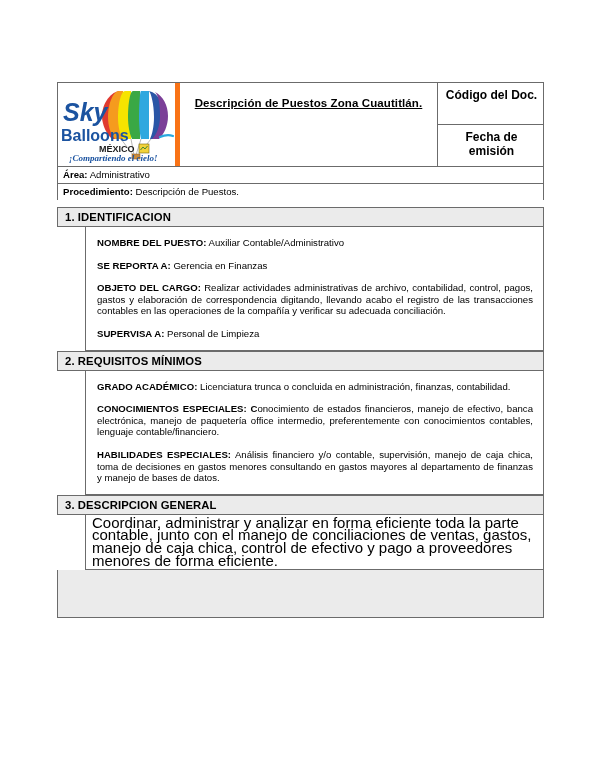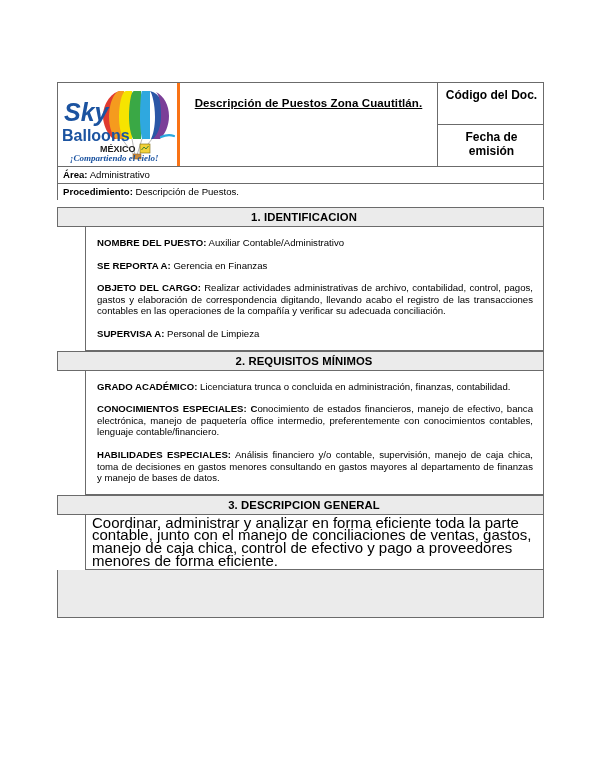--- a/index.html
+++ b/index.html
@@ -33,21 +33,21 @@
   
   .hdr {
     display: flex;
     border: 1px solid #6b6b6b;
     border-bottom: none;
     box-sizing: border-box;
   }
   .hdr-logo {
     width: 122px;
     box-sizing: border-box;
-    border-right: 3px solid #f97316;
+    border-right: 5px solid #f97316;
     padding: 4px 2px 3px 2px;
     display: flex;
     align-items: center;
     justify-content: center;
     background: #fff;
   }
   .hdr-title {
     flex: 1;
     box-sizing: border-box;
     border-right: 1px solid #6b6b6b;
@@ -109,21 +109,20 @@
 
   
   .sec-head {
     border: 1px solid #6b6b6b;
     box-sizing: border-box;
     background: #ebebeb;
     font-size: 11.3px;
     font-weight: bold;
     padding: 3px 0 3px 7px;
     letter-spacing: 0.1px;
-    text-align: center;
   }
   .sec-body {
     border: 1px solid #6b6b6b;
     border-top: none;
     box-sizing: border-box;
     background: #ffffff;
     padding: 10px 10px 10px 11px;
     margin-left: 28px;
   }
   .sec-body.tight {

